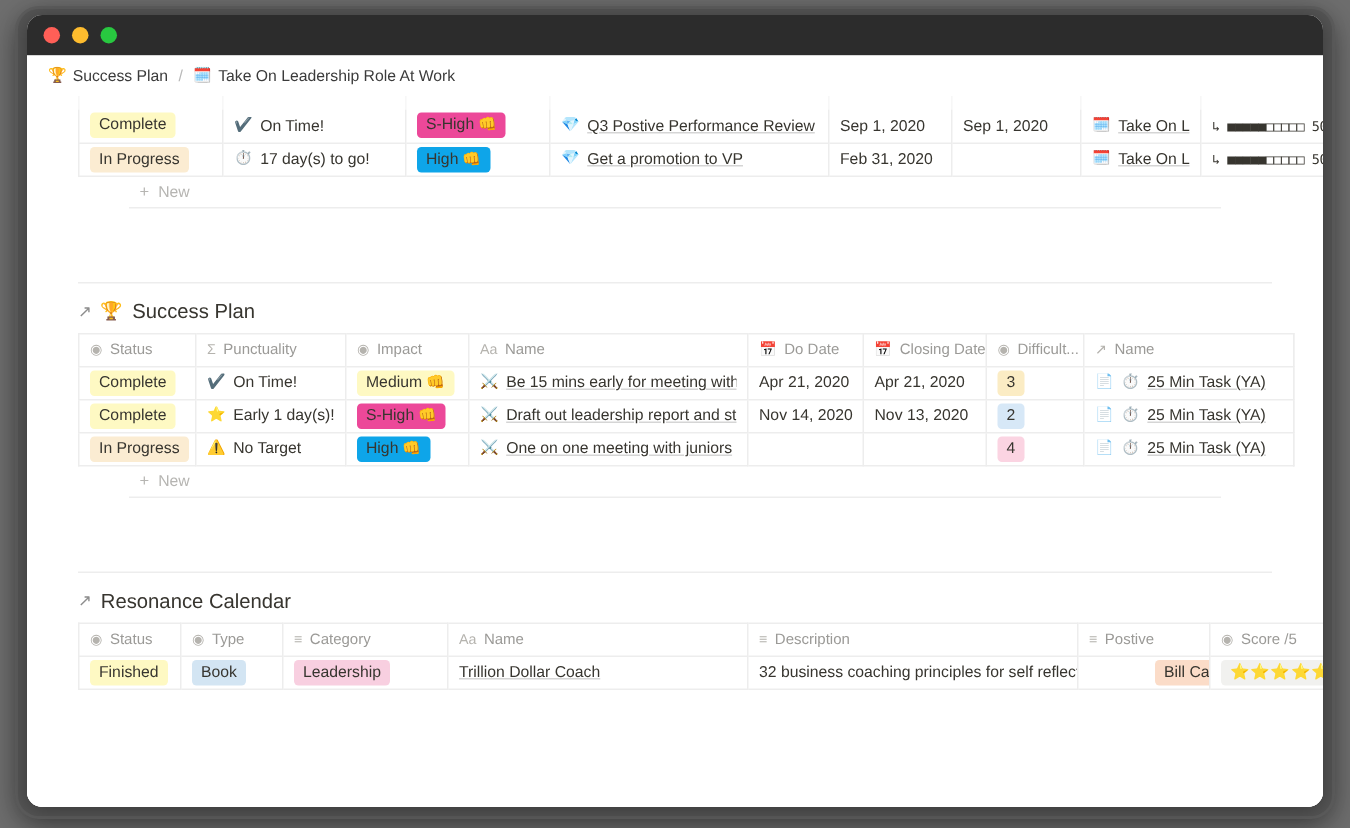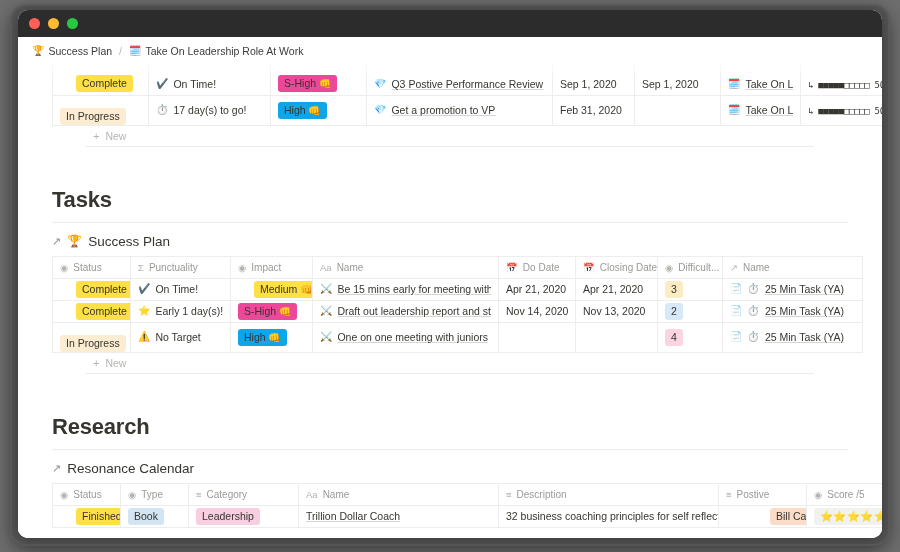--- a/index.html
+++ b/index.html
@@ -102,22 +102,22 @@
 
   
   .pill {
     display: inline-block;
     padding: 1px 6px;
     border-radius: 3px;
     font-size: 10.5px;
     line-height: 15px;
     color: #37352f;
   }
-  .pill-green  { background: #fde047; margin-left: 16px; }
-  .pill-orange { background: #fbecd2; margin-top: 12px; }
+  .pill-green  { background: #fef9c3; }
+  .pill-orange { background: #fbecd2; }
   .pill-yellow { background: #ec4899; }
   .pill-pink   { background: #0ea5e9; }
   .pill-blue   { background: #d3e5f3; }
   .pill-rose   { background: #f8cfe0; }
   .pill-peach  { background: #fbdcc8; margin-left: 44px; }
   .pill-num-y  { background:#fbecc4; }
   .pill-num-b  { background:#d7e8f7; }
   .pill-num-p  { background:#fbd4e2; }
   .pill-stars  { background:#f1f1ef; letter-spacing:0.5px; }
 
@@ -285,21 +285,20 @@
             </tbody>
           </table>
           <div class="newrow">
             <span class="plus">+</span>
             <span>New</span>
           </div>
         </div>
 
         <div class="spacer-lg"></div>
 
-        <h2 class="section-title">Tasks</h2>
         <div class="divider"></div>
 
         <div class="linked-db">
           <span class="arrow">↗</span>
           <span class="emoji" style="font-size:12px">🏆</span>
           <span>Success Plan</span>
         </div>
 
         <div class="tbl-wrap">
           <table class="dbtable">
@@ -454,21 +453,20 @@
             </tbody>
           </table>
           <div class="newrow">
             <span class="plus">+</span>
             <span>New</span>
           </div>
         </div>
 
         <div class="spacer-lg"></div>
 
-        <h2 class="section-title">Research</h2>
         <div class="divider"></div>
 
         <div class="linked-db">
           <span class="arrow">↗</span>
           <span>Resonance Calendar</span>
         </div>
 
         <div class="tbl-wrap">
           <table class="dbtable">
             <colgroup>

